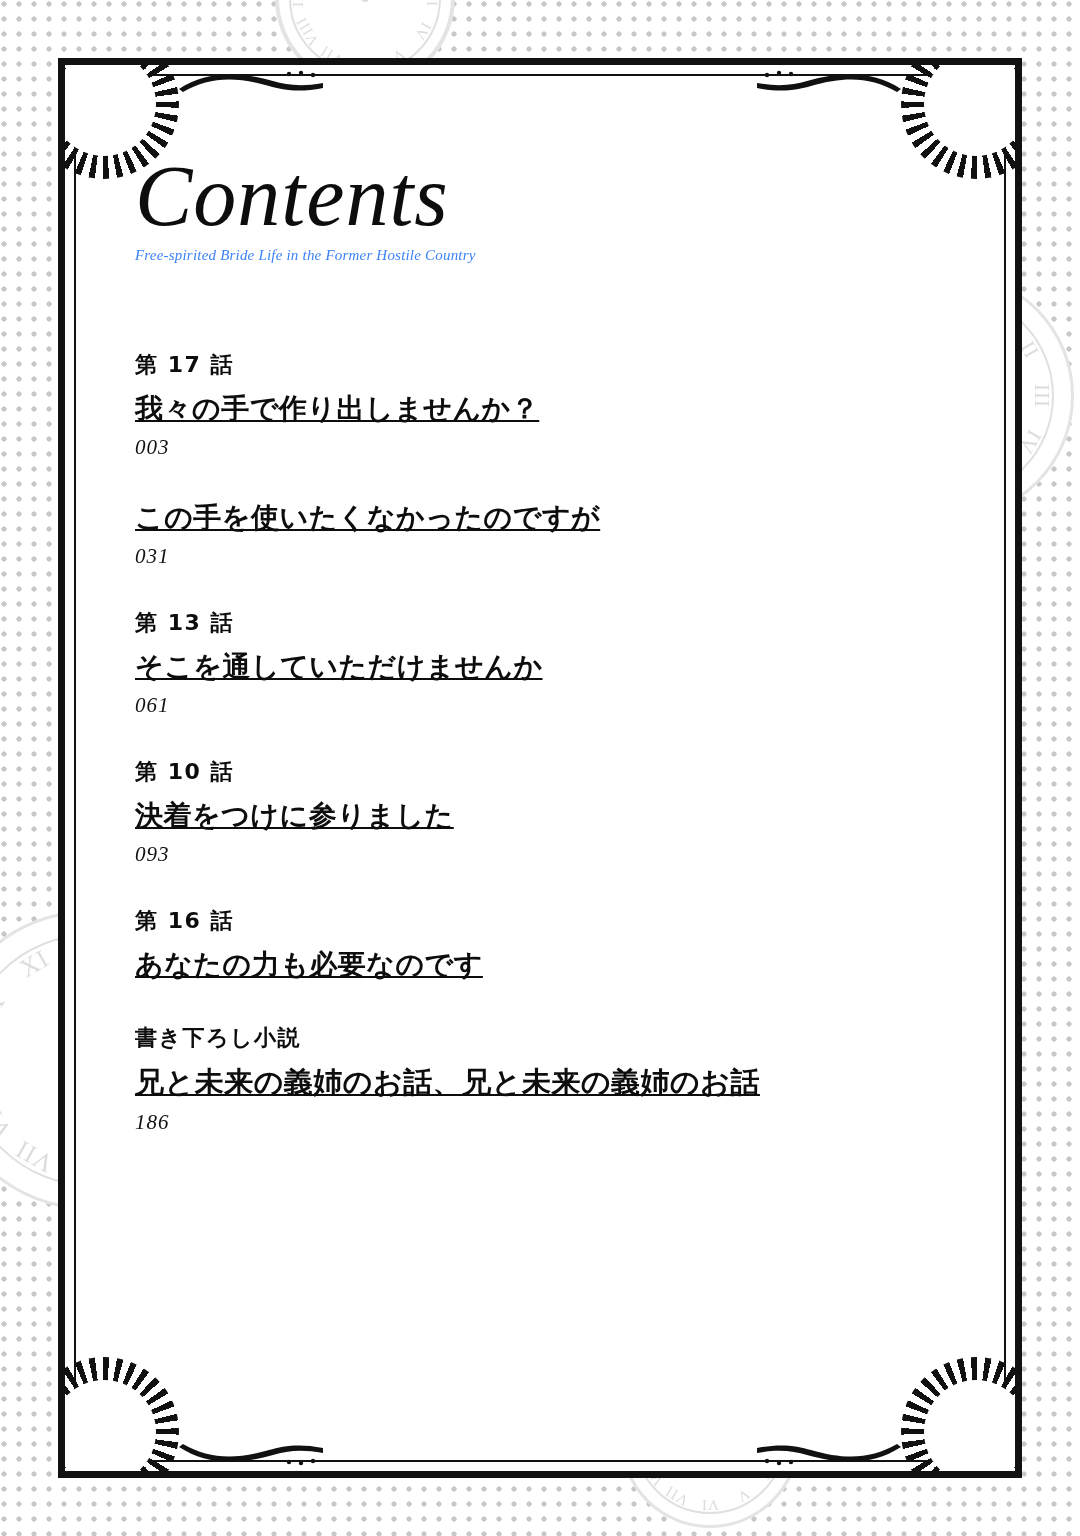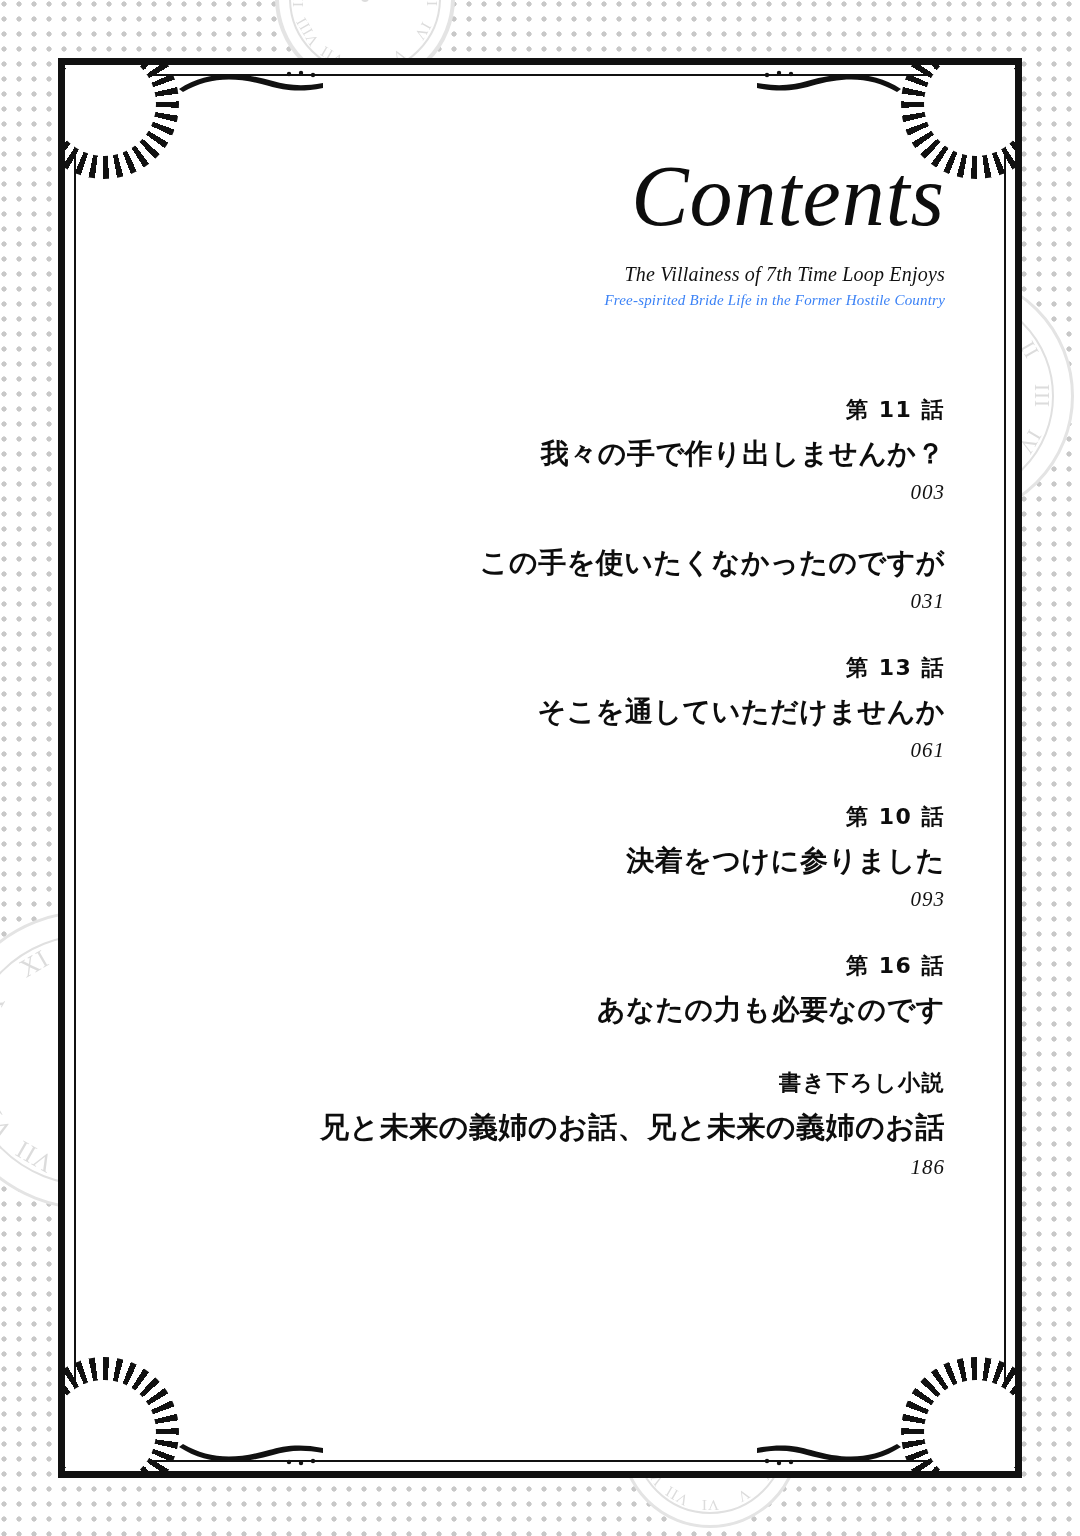--- a/index.html
+++ b/index.html
@@ -199,21 +199,21 @@
   #swash-tr { right: 112px; top: 4px; transform: scaleX(-1); }
   #swash-bl { left: 112px; bottom: 4px; transform: scaleY(-1); }
   #swash-br { right: 112px; bottom: 4px; transform: scale(-1,-1); }
 
   
   .content {
     position: absolute;
     left: 0; right: 0; top: 0; bottom: 0;
     padding: 86px 70px 39px 70px;
     box-sizing: border-box;
-    text-align: right;
+    text-align: left;
   }
 
   .title {
     font-family: "Liberation Serif", serif;
     font-style: italic;
     font-size: 86px;
     color: #0d0d0d;
     letter-spacing: 1px;
     line-height: 1.05;
     margin: 0;
@@ -249,20 +249,21 @@
     color: #0d0d0d;
     letter-spacing: 1.5px;
   }
   .toc-entry .chapter-title {
     font-family: "DejaVu Sans", sans-serif;
     font-weight: bold;
     font-size: 28px;
     color: #0d0d0d;
     margin-top: 10px;
     letter-spacing: 0.5px;
+    text-decoration: underline;
   }
   .toc-entry .page-num {
     font-family: "Liberation Serif", serif;
     font-style: italic;
     font-size: 21px;
     color: #111111;
     margin-top: 7px;
     letter-spacing: 1px;
   }
   .toc-entry.bonus .chapter-title { font-size: 29px; }
@@ -408,27 +409,26 @@
       <svg width="150" height="26" viewBox="0 0 150 26">
         <path d="M2 20 C 30 2, 60 2, 96 12 C 110 16, 124 18, 146 14 L146 19 C 122 24, 106 21, 92 17 C 58 7, 32 8, 6 23 Z" fill="#111"></path>
         <circle cx="136" cy="6" r="2.2" fill="#111"></circle>
         <circle cx="124" cy="4" r="2.2" fill="#111"></circle>
         <circle cx="112" cy="5" r="2.2" fill="#111"></circle>
       </svg>
     </div>
 
     <div class="content">
       <h1 class="title">Contents</h1>
-      <div class="subtitle-1">The Villainess of 7th Time Loop Enjoys</div>
       <div class="subtitle-2">Free-spirited Bride Life in the Former Hostile Country</div>
 
       <div class="toc">
 
         <div class="toc-entry">
-          <div class="no">第 11 話</div>
+          <div class="no">第 17 話</div>
           <div class="chapter-title">我々の手で作り出しませんか？</div>
           <div class="page-num">003</div>
         </div>
 
         <div class="toc-entry">
           <div class="chapter-title">この手を使いたくなかったのですが</div>
           <div class="page-num">031</div>
         </div>
 
         <div class="toc-entry">

